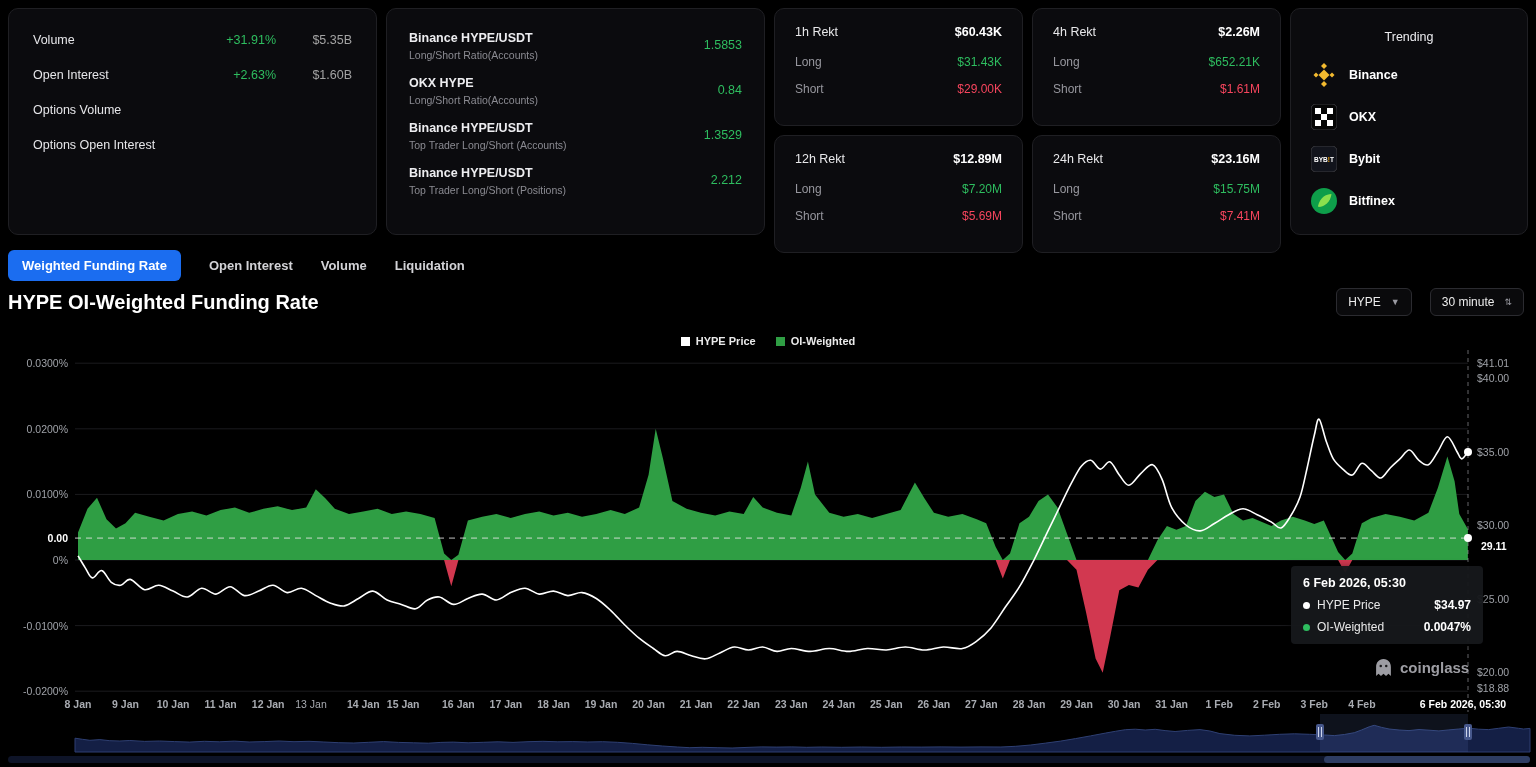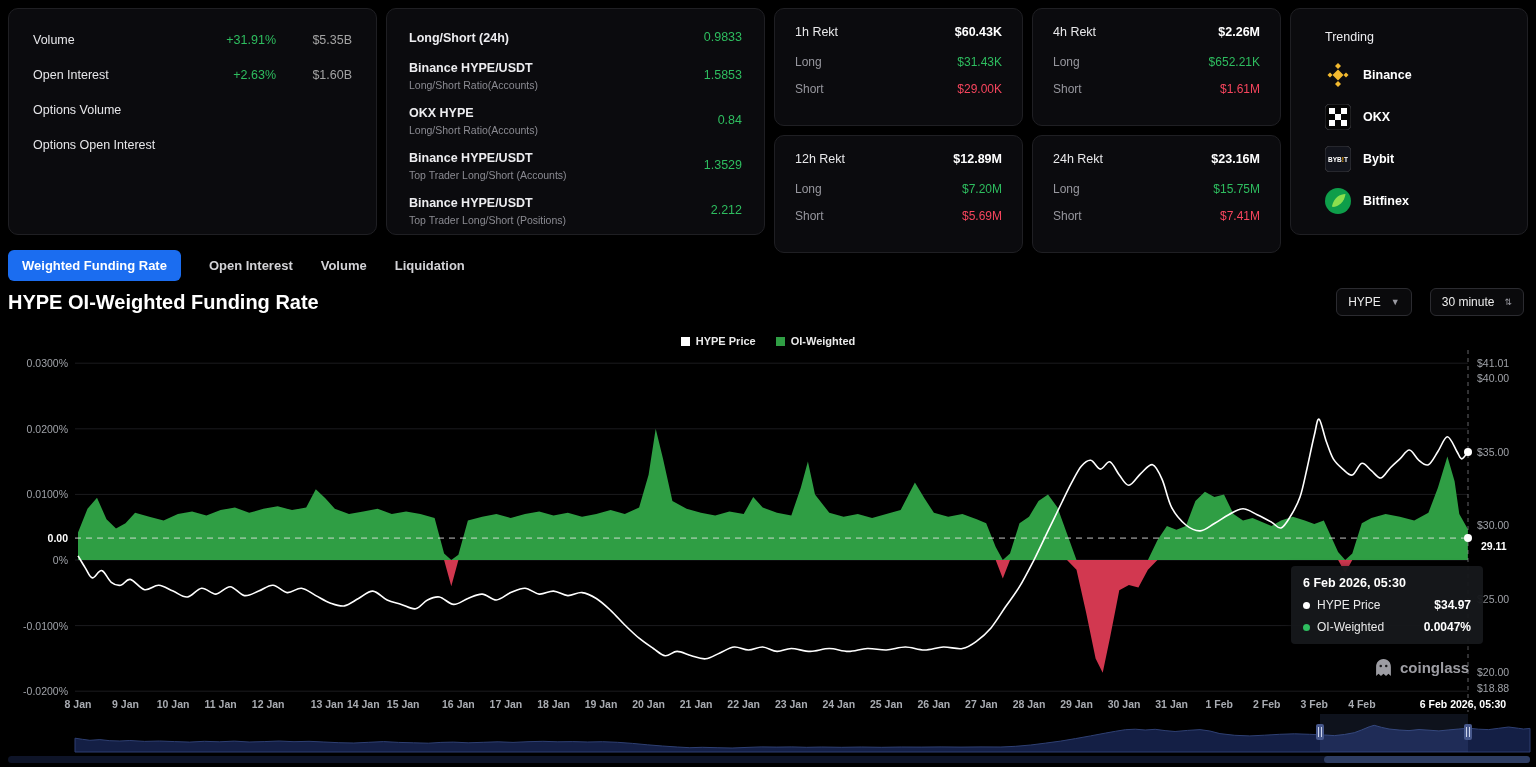--- a/index.html
+++ b/index.html
@@ -17,21 +17,21 @@
   .r-title{font-size:12.5px;font-weight:700;color:#ededf0;}
   .r-sub{font-size:10.5px;color:#8b8b92;margin-top:3px;}
   .r-val{color:#2ebd5f;font-size:12.5px;}
   .rekt-grid{width:507px;display:grid;grid-template-columns:1fr 1fr;grid-template-rows:1fr 1fr;gap:9px;}
   .rekt-card{padding:16px 20px;}
   .rekt-top{display:flex;justify-content:space-between;font-size:12.5px;color:#e8e8ea;margin-bottom:16px;}
   .rekt-total{color:#fff;font-weight:700;}
   .rekt-row{display:flex;justify-content:space-between;font-size:12px;color:#97979e;margin-bottom:13px;}
   .pos{color:#2ebd5f;}
   .neg{color:#f6455d;}
-  .trending-card{flex:1;padding:21px 34px;}
+  .trending-card{flex:1;padding:21px 20px;text-align:center;}
   .trending-title{font-size:12.5px;margin-bottom:18px;color:#ededf0;}
   .t-item{display:flex;align-items:center;gap:12px;margin-bottom:16px;font-weight:700;font-size:12.5px;color:#fff;cursor:pointer;}
   .t-icon{width:26px;height:26px;flex:0 0 26px;}
   .tabs{position:absolute;top:250px;left:8px;display:flex;align-items:center;gap:28px;z-index:2;}
   .tab{font-size:13px;font-weight:600;color:#d2d2d6;cursor:pointer;}
   .tab.active{background:#1b6df0;color:#fff;font-weight:700;padding:8px 14px;border-radius:6px;}
   .chart-header{position:absolute;top:288px;left:8px;right:12px;display:flex;justify-content:space-between;align-items:center;z-index:2;}
   .chart-header h1{font-size:20px;margin:0;color:#fff;font-weight:700;}
   .selects{display:flex;gap:18px;}
   .select{display:flex;align-items:center;gap:10px;border:1px solid #2b2b30;border-radius:6px;
@@ -98,21 +98,21 @@
       <div class="al" style="left: 1477px; top: 519px;">$30.00</div>
       <div class="al" style="left: 1477px; top: 592.5px;">$25.00</div>
       <div class="al" style="left: 1477px; top: 666px;">$20.00</div>
       <div class="al" style="left: 1477px; top: 682.464px;">$18.88</div>
       <div class="al" style="left: 1481px; top: 540.083px; color: rgb(255, 255, 255); font-weight: 700;">29.11</div>
       <div class="al" style="left: 54px; width: 48px; text-align: center; top: 698px; font-weight: 700; color: rgb(168, 171, 177);">8 Jan</div>
       <div class="al" style="left: 101.55px; width: 48px; text-align: center; top: 698px; font-weight: 700; color: rgb(168, 171, 177);">9 Jan</div>
       <div class="al" style="left: 149.1px; width: 48px; text-align: center; top: 698px; font-weight: 700; color: rgb(168, 171, 177);">10 Jan</div>
       <div class="al" style="left: 196.65px; width: 48px; text-align: center; top: 698px; font-weight: 700; color: rgb(168, 171, 177);">11 Jan</div>
       <div class="al" style="left: 244.2px; width: 48px; text-align: center; top: 698px; font-weight: 700; color: rgb(168, 171, 177);">12 Jan</div>
-      <div class="al" style="left: 303px; width: 48px; text-align: center; top: 698px; font-weight: 700; color: rgb(168, 171, 177);">13 Jan</div>
+      <div class="al" style="left: 287px; width: 48px; text-align: center; top: 698px; font-weight: 400; color: rgb(168, 171, 177);">13 Jan</div>
       <div class="al" style="left: 339.3px; width: 48px; text-align: center; top: 698px; font-weight: 700; color: rgb(168, 171, 177);">14 Jan</div>
       <div class="al" style="left: 386.85px; width: 48px; text-align: left; top: 698px; font-weight: 700; color: rgb(168, 171, 177);">15 Jan</div>
       <div class="al" style="left: 434.4px; width: 48px; text-align: center; top: 698px; font-weight: 700; color: rgb(168, 171, 177);">16 Jan</div>
       <div class="al" style="left: 481.95px; width: 48px; text-align: center; top: 698px; font-weight: 700; color: rgb(168, 171, 177);">17 Jan</div>
       <div class="al" style="left: 529.5px; width: 48px; text-align: center; top: 698px; font-weight: 700; color: rgb(168, 171, 177);">18 Jan</div>
       <div class="al" style="left: 577.05px; width: 48px; text-align: center; top: 698px; font-weight: 700; color: rgb(168, 171, 177);">19 Jan</div>
       <div class="al" style="left: 624.6px; width: 48px; text-align: center; top: 698px; font-weight: 700; color: rgb(168, 171, 177);">20 Jan</div>
       <div class="al" style="left: 672.15px; width: 48px; text-align: center; top: 698px; font-weight: 700; color: rgb(168, 171, 177);">21 Jan</div>
       <div class="al" style="left: 719.7px; width: 48px; text-align: center; top: 698px; font-weight: 700; color: rgb(168, 171, 177);">22 Jan</div>
       <div class="al" style="left: 767.25px; width: 48px; text-align: center; top: 698px; font-weight: 700; color: rgb(168, 171, 177);">23 Jan</div>
@@ -152,24 +152,20 @@
           <div class="m-row">
             <span class="m-label">Options Open Interest</span>
             <span class="m-change"></span>
             <span class="m-value"></span>
           </div>
         </div>
     </div>
     <div class="card ratio-card">
       <div id="ratio-rows">
           <div class="r-row">
-            <div class="r-text"><span class="r-title">Long/Short (24h)</span></div>
-            <span class="r-val">0.9833</span>
-          </div>
-          <div class="r-row">
             <div class="r-text"><span class="r-title">Binance HYPE/USDT</span><span class="r-sub" style="display: block;">Long/Short Ratio(Accounts)</span></div>
             <span class="r-val">1.5853</span>
           </div>
           <div class="r-row">
             <div class="r-text"><span class="r-title">OKX HYPE</span><span class="r-sub" style="display: block;">Long/Short Ratio(Accounts)</span></div>
             <span class="r-val">0.84</span>
           </div>
           <div class="r-row">
             <div class="r-text"><span class="r-title">Binance HYPE/USDT</span><span class="r-sub" style="display: block;">Top Trader Long/Short (Accounts)</span></div>
             <span class="r-val">1.3529</span>

